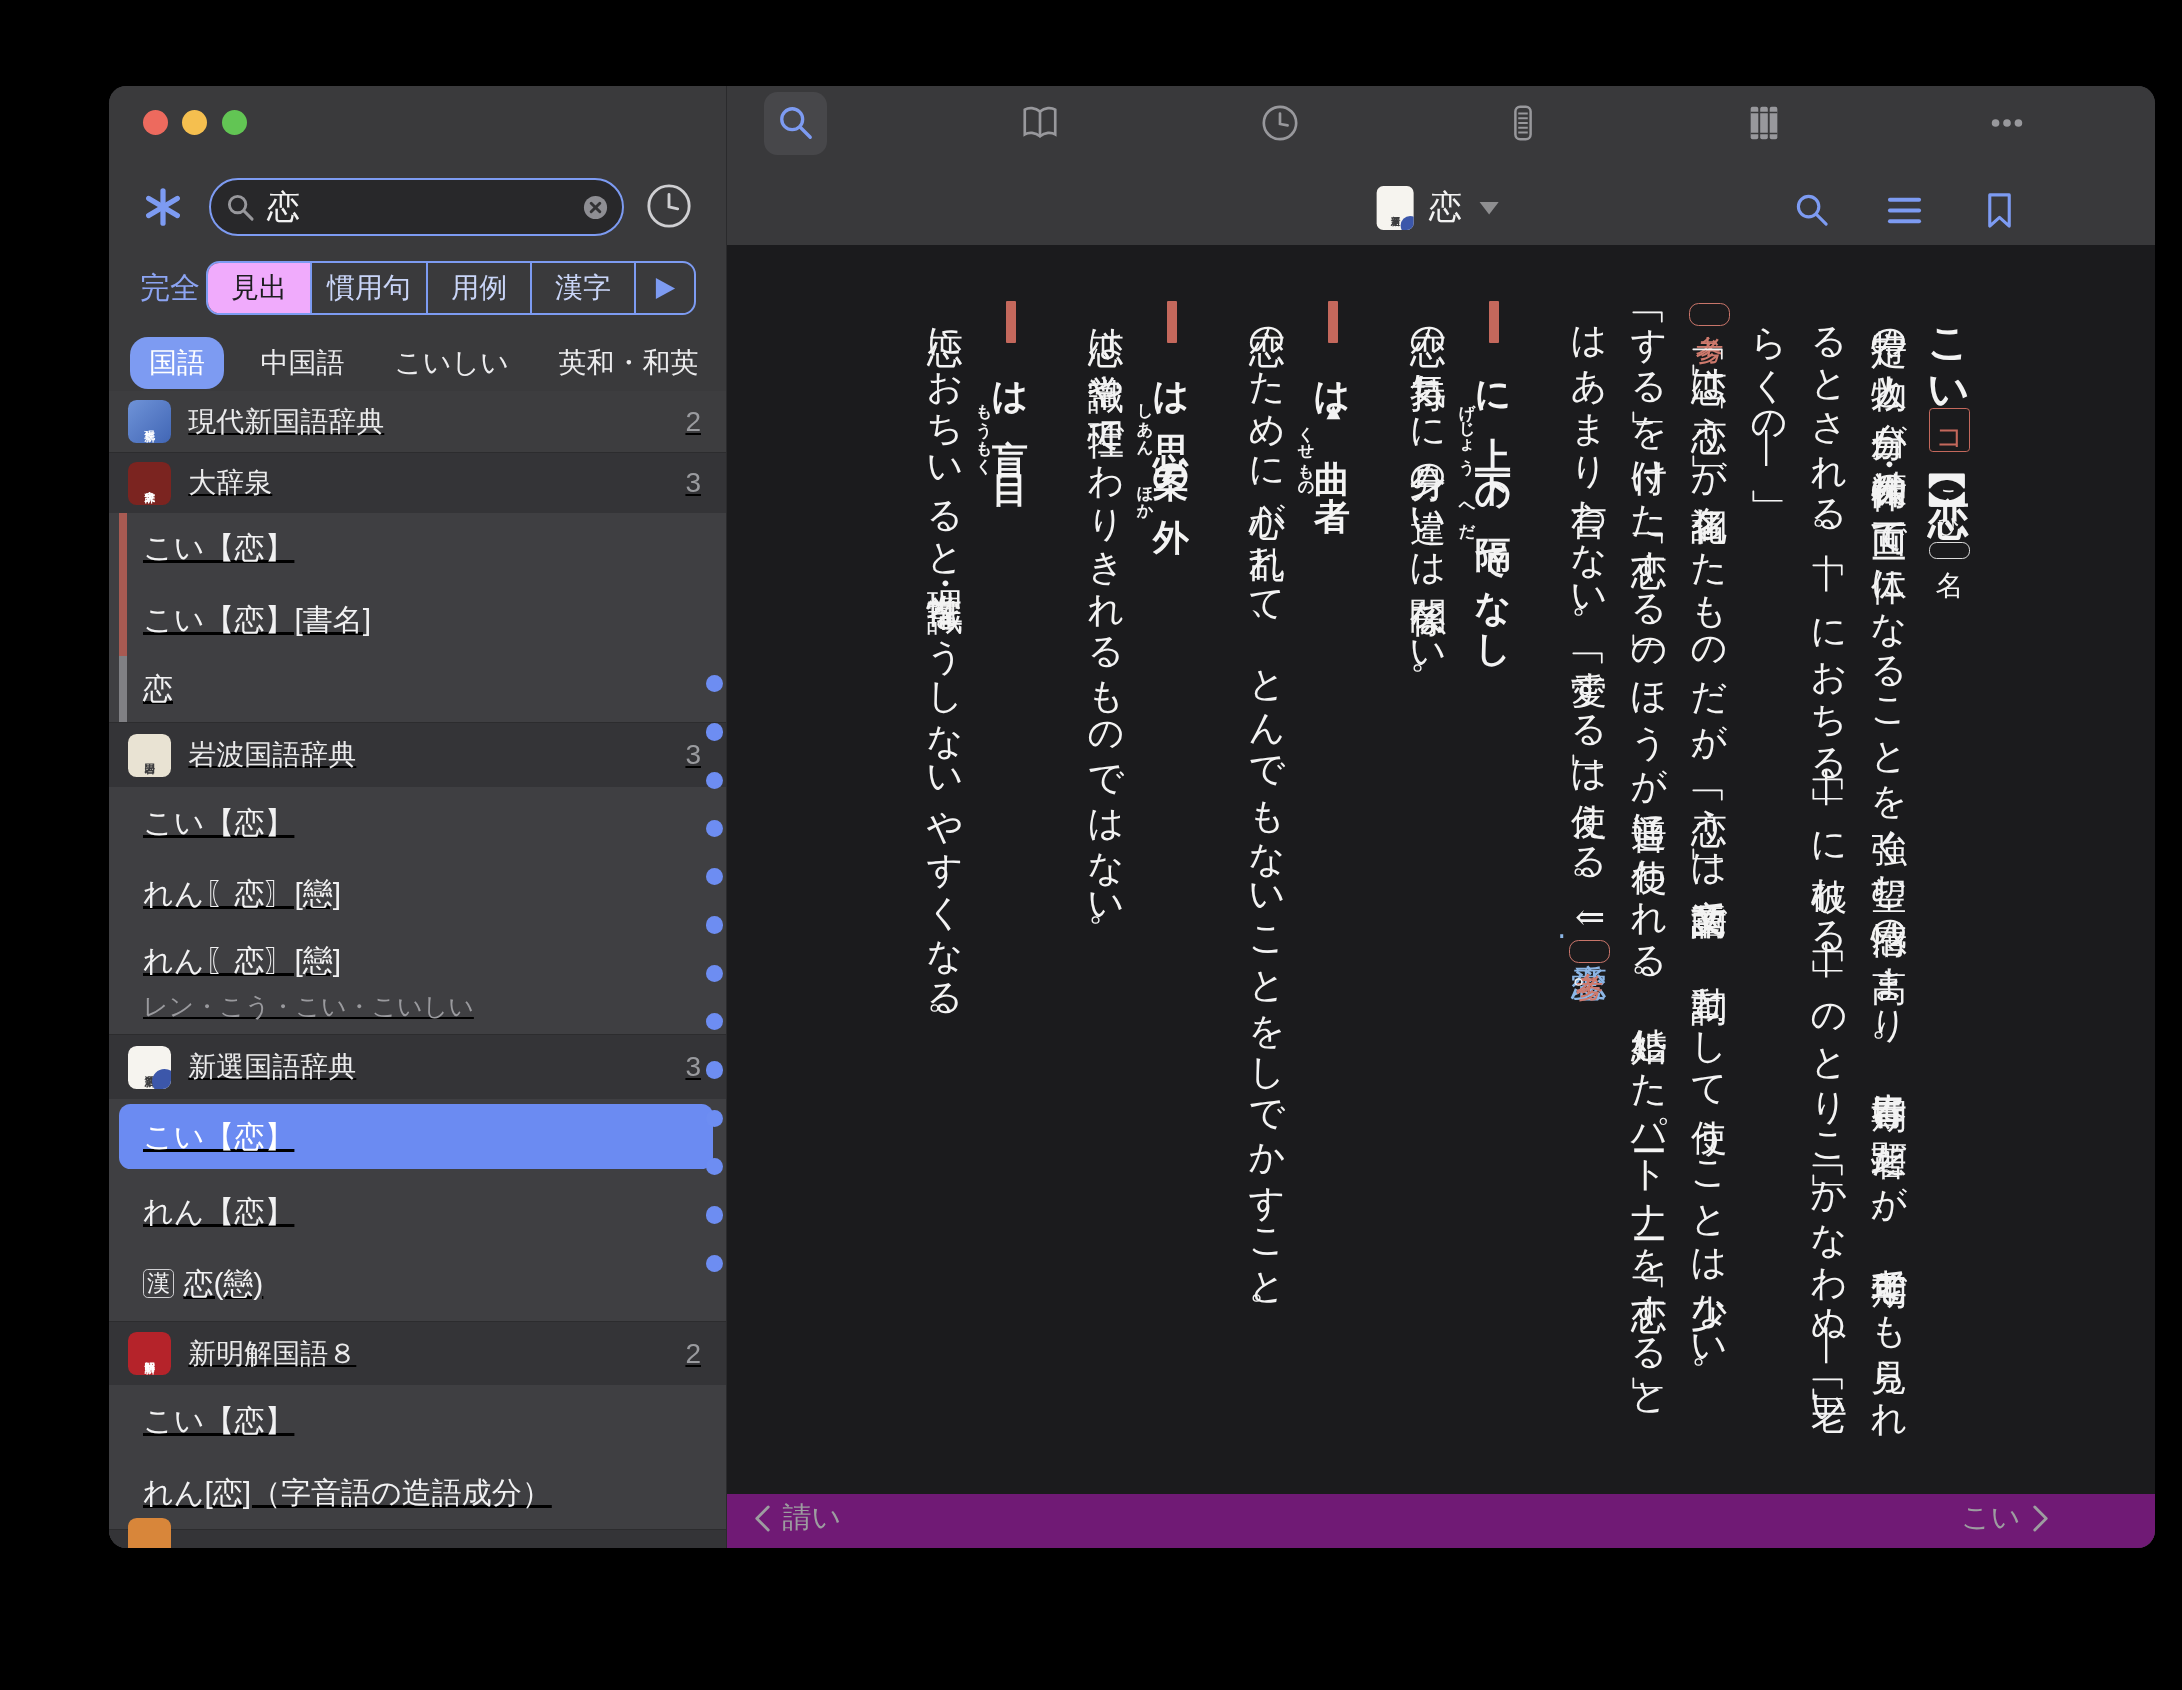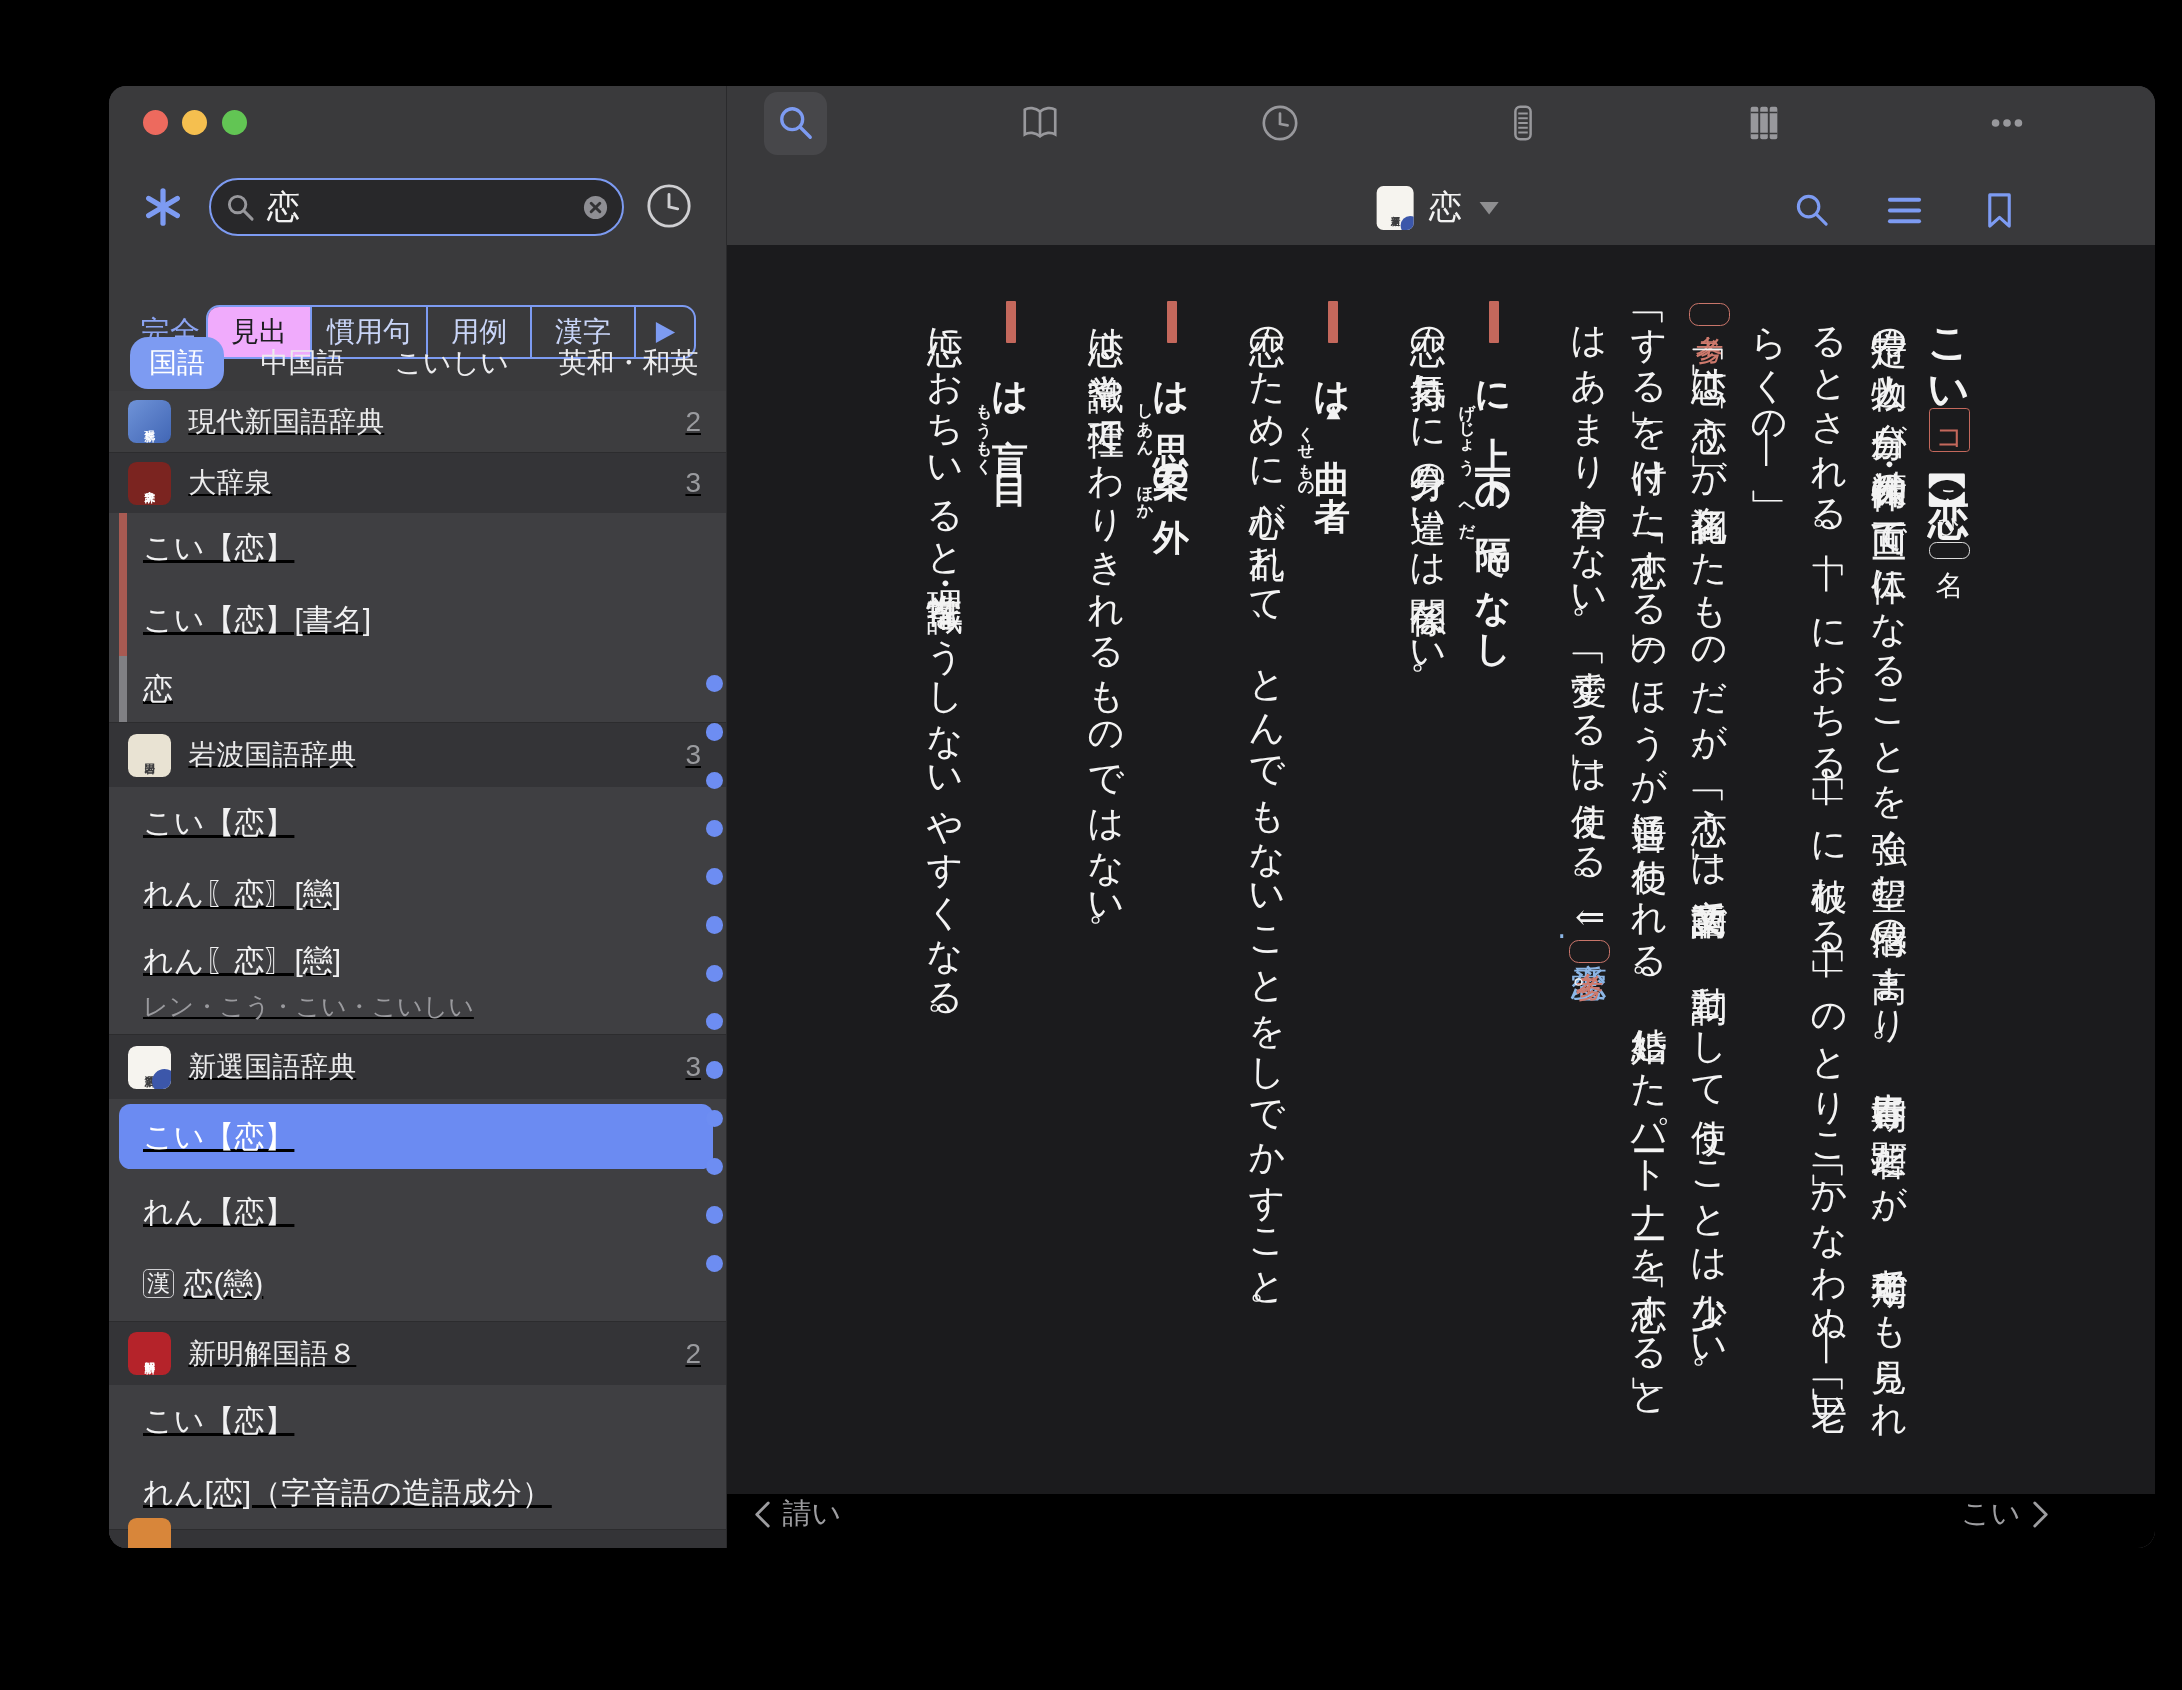--- a/index.html
+++ b/index.html
@@ -13,21 +13,21 @@
   .traffic{position:absolute;top:24px;left:34px;display:flex;gap:14.4px;}
   .traffic span{width:25px;height:25px;border-radius:50%;display:block;}
   .search-row{position:absolute;top:92px;left:0;right:0;height:61px;}
   .wildcard{position:absolute;left:33px;top:7.7px;width:42px;height:42px;}
   .search-field{position:absolute;left:100px;top:0;width:415px;height:58px;background:#28282a;
     border:2.4px solid #7d9bf2;border-radius:30px;display:flex;align-items:center;box-sizing:border-box;}
   .search-field .mag{margin-left:15.4px;width:29px;height:29px;flex:0 0 29px;}
   .search-field .q{color:#f2f2f2;font-size:33px;margin-left:11.5px;flex:1;}
   .clear-btn{width:27px;height:27px;margin-right:13.4px;flex:0 0 27px;}
   .hist-btn{position:absolute;left:536px;top:3.8px;width:48px;height:48px;}
-  .filter-row{position:absolute;top:175px;left:0;right:0;height:56px;margin-top:44px;}
+  .filter-row{position:absolute;top:175px;left:0;right:0;height:56px;}
   .match-label{position:absolute;left:31px;top:0;line-height:54px;font-size:30px;color:#8ca4f2;}
   .segmented{position:absolute;left:97px;top:0;width:490px;height:54px;border:2.4px solid #7d9bf2;
     border-radius:13.4px;display:flex;overflow:hidden;box-sizing:border-box;}
   .seg{flex:1.05;display:flex;align-items:center;justify-content:center;font-size:28px;
     color:#c9d5f8;border-right:2.4px solid #7d9bf2;cursor:default;}
   .seg.w{flex:1.18;}
   .seg.play{flex:.6;border-right:none;}
   .seg.sel{background:#f0abfc;color:#1d1d20;}
   .cat-row{position:absolute;top:250px;left:21px;right:0;height:54px;display:flex;gap:23px;
     align-items:center;overflow:hidden;white-space:nowrap;}
@@ -82,22 +82,22 @@
     line-height:normal;padding:3.8px 2.9px;margin:9.6px 0;}
   .pos-box{border:1.9px solid #dcdcdc;border-radius:7.7px;font-size:28px;line-height:normal;
     padding:6.7px 2.9px;margin-top:13.4px;}
   .ref-box{border:1.9px solid #c9756a;border-radius:9.6px;color:#cf7a6d;font-size:28px;
     line-height:normal;padding:8.6px 2.9px;margin:1.9px 0 11.5px 0;}
   .xref{color:#8cb6e6;text-decoration:underline;text-decoration-thickness:2.9px;text-underline-offset:7.7px;}
   .tri{font-size:18px;}
   .mark-bar{display:inline-block;width:10.6px;height:42px;background:#c4685c;margin-bottom:13.4px;border-radius:1px;}
   ruby{ruby-position:under;}
   ruby rt{font-size:16.3px;letter-spacing:0;}
-  .bottombar{position:absolute;left:0;right:0;bottom:0;height:54px;background:#000000;
-    display:flex;align-items:flex-start;justify-content:space-between;padding:0 104px 5.8px 25px;box-sizing:border-box;}
+  .bottombar{position:absolute;left:0;right:0;bottom:0;height:54px;background:#701a75;
+    display:flex;align-items:center;justify-content:space-between;padding:0 104px 5.8px 25px;box-sizing:border-box;}
   .navlink{display:flex;align-items:center;gap:9.6px;color:#9d9da0;font-size:29px;}
   .navlink svg{width:21px;height:29px;}
 </style>
 </head>
 <body>
 
 <div class="window">
 
   <div class="sidebar">
     <div class="traffic">

